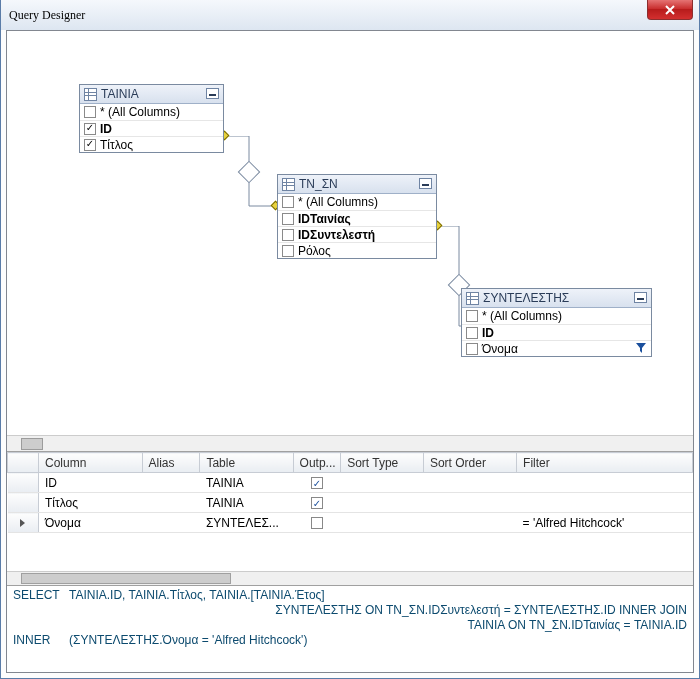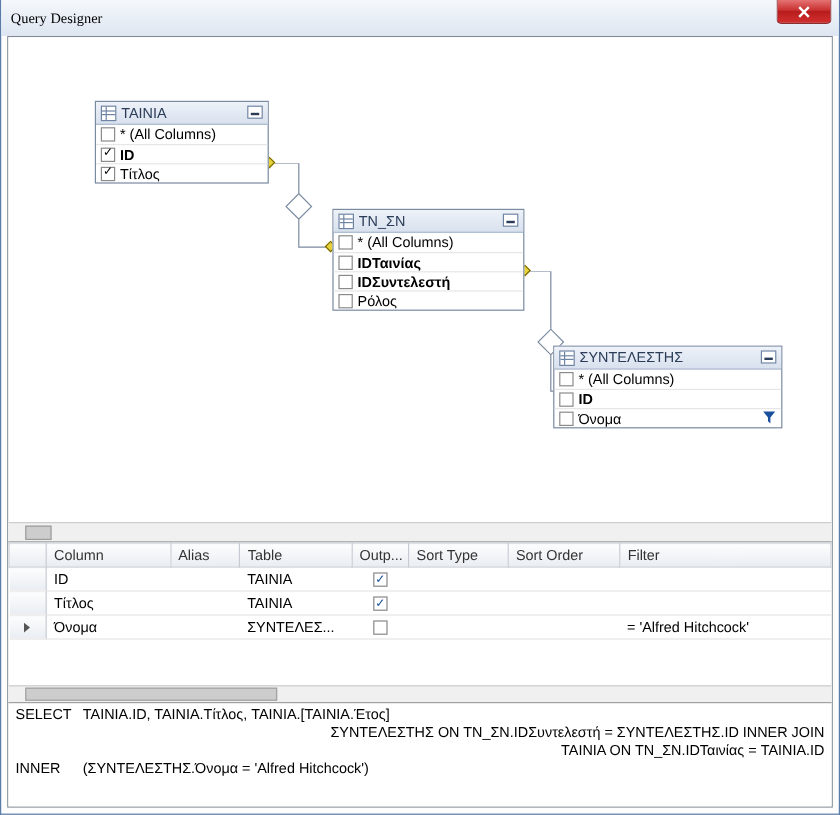--- a/index.html
+++ b/index.html
@@ -272,21 +272,21 @@
     position:absolute;
     left:0;right:0;
     top:554px; bottom:0;
     border-top:1px solid #a0a0a0;
     background:#fff;
     padding:2px 6px;
     font-size:12px;
     line-height:15px;
     white-space:nowrap;
     overflow:hidden;
-    color:#000000;
+    color:#0c4a6e;
   }
   .sql-pane .kw { display:inline-block; width:56px; }
   .sql-pane .ind { margin-left:56px; display:block;text-align:right; }
 </style>
 </head>
 <body>
 
 <div class="window">
 
   <div class="titlebar">

